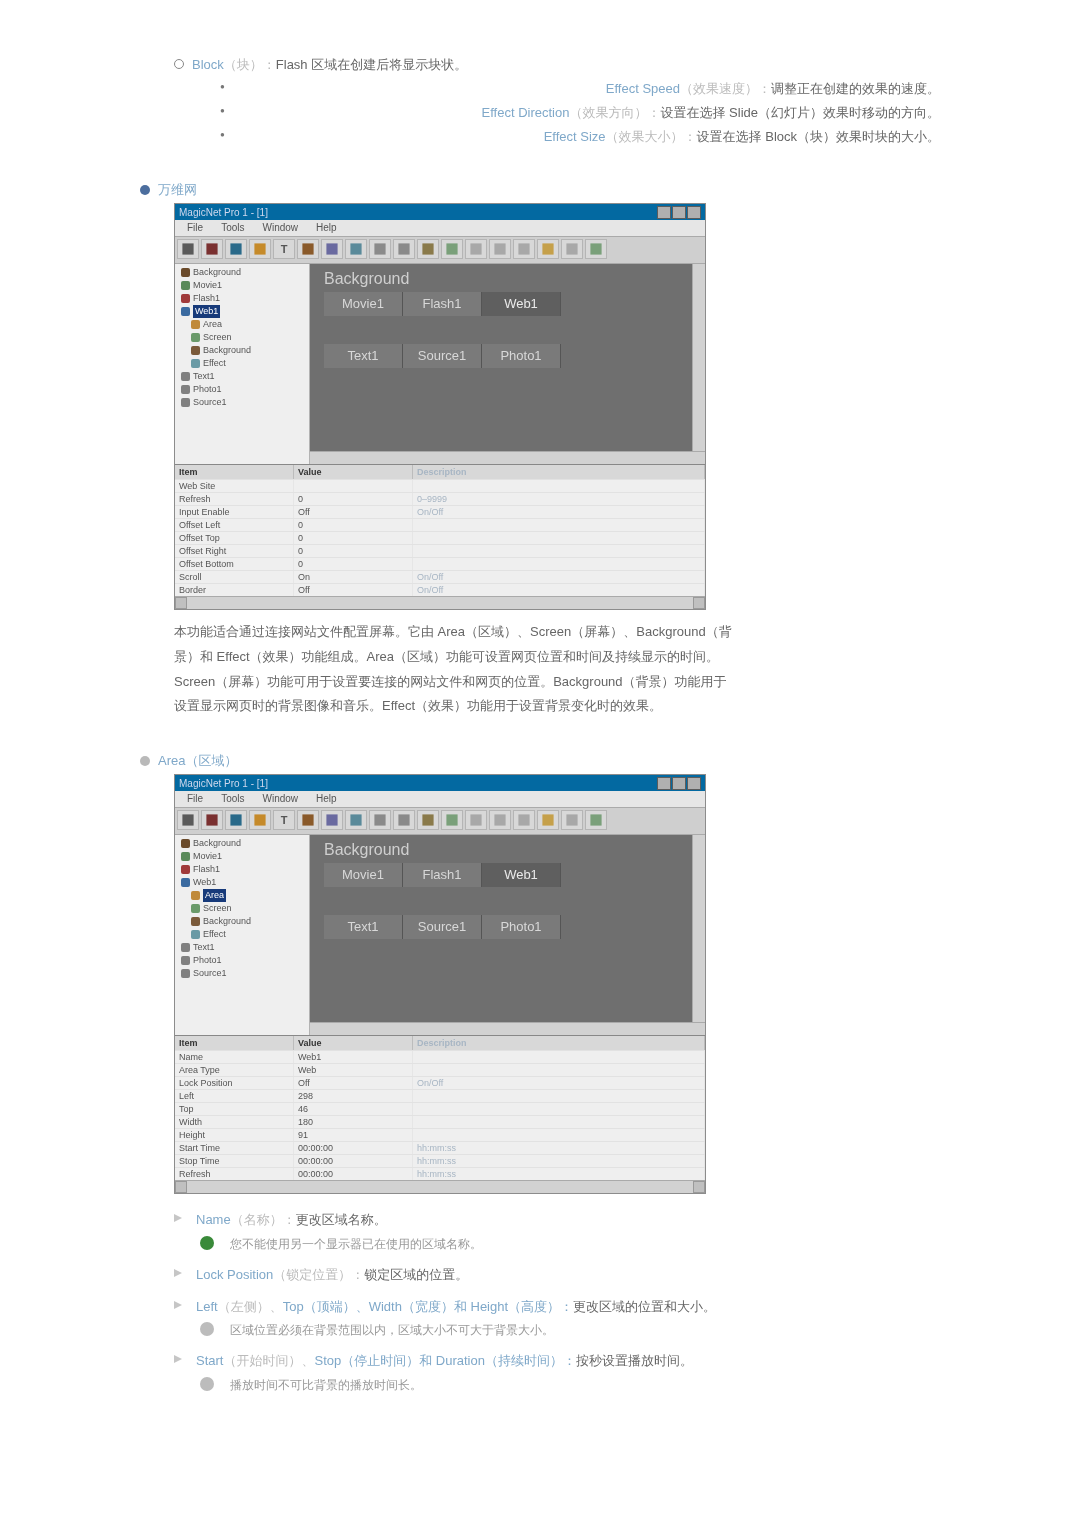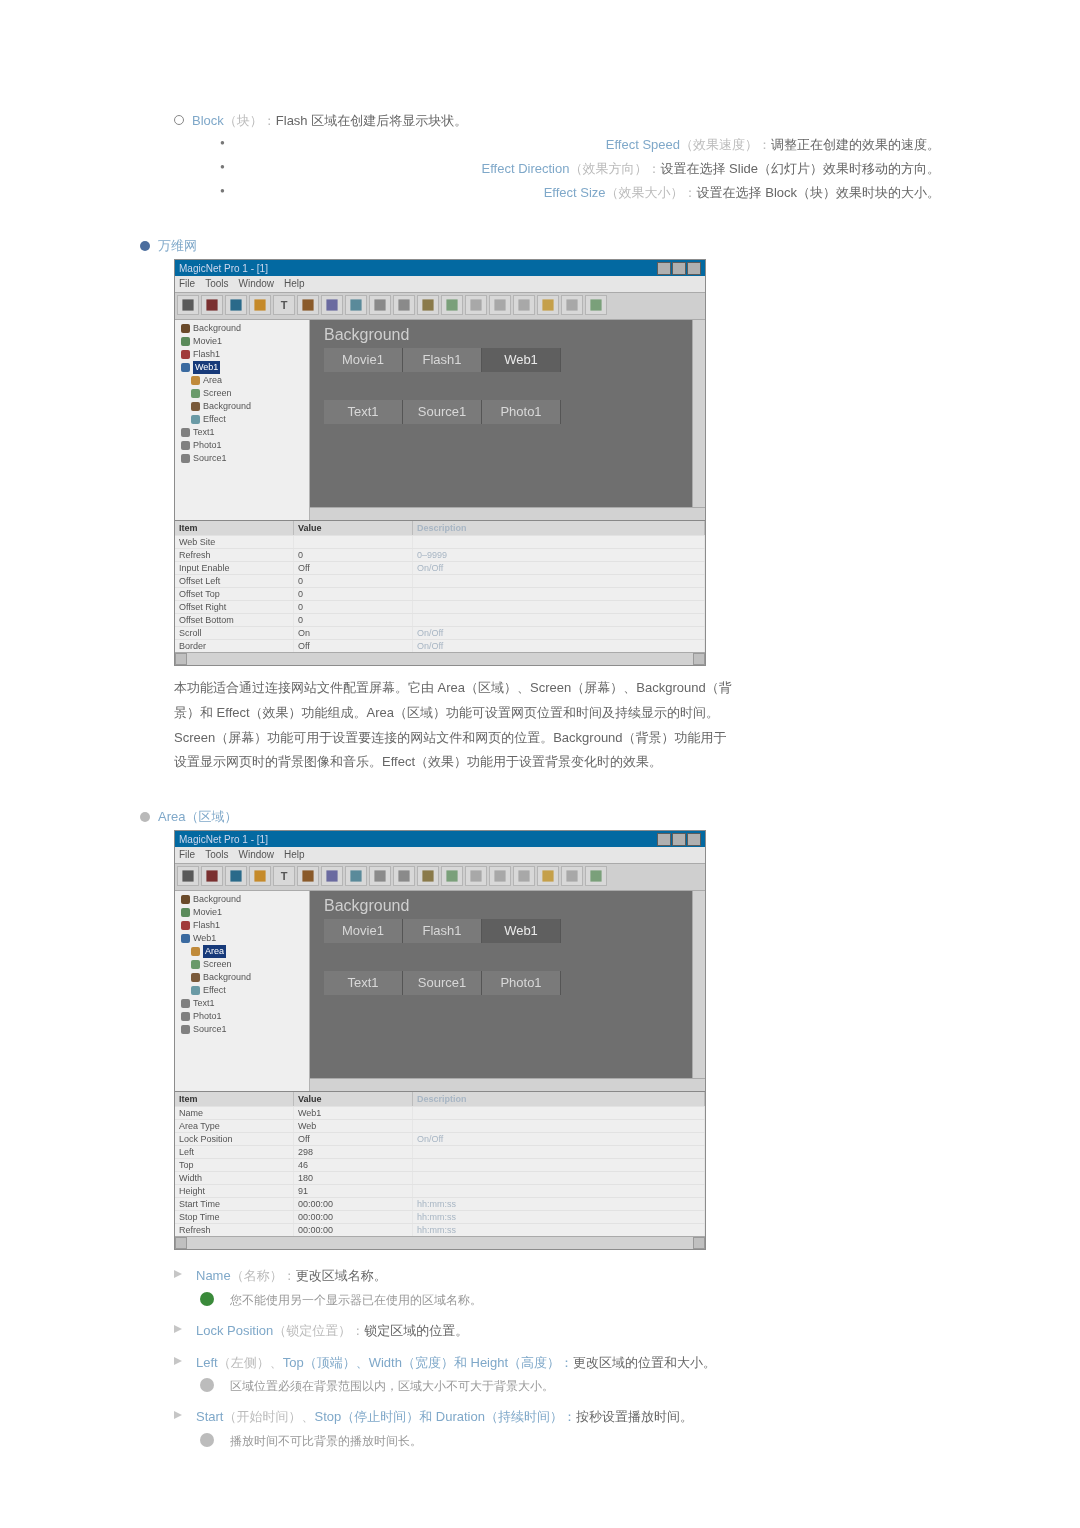--- a/index.html
+++ b/index.html
@@ -7,21 +7,21 @@
   padding: 0;
   background: #fff;
   font-family: Arial, "Microsoft YaHei", sans-serif;
   font-size: 13px;
   color: #555;
 }
 .page {
   width: 1080px;
   min-height: 1528px;
   margin: 0 auto;
-  padding: 108px 140px 40px 140px;
+  padding: 52px 140px 40px 140px;
   box-sizing: border-box;
 }
 
 ul.lvl1 { list-style: none; padding: 0; margin: 0 0 0 80px; text-align: right; }
 ul.lvl1 > li { position: relative; padding-left: 18px; margin: 2px 0; line-height: 1.7; color: #666; }
 ul.lvl1 > li::before {
   content: "●"; position: absolute; left: 0; top: 2px; font-size: 8px; color: #777;
 }
 ul.lvl2 { list-style: none; padding: 0; margin: 0 0 0 34px; }
 ul.lvl2 > li { position: relative; padding-left: 18px; margin: 2px 0; line-height: 1.7; color: #666; }
@@ -40,21 +40,21 @@
   width: 530px; margin: 4px 0 8px 34px; border: 1px solid #8c8c8c; background: #e8e8e8;
   font-size: 10px; color: #ddd;
 }
 .titlebar {
   display: flex; align-items: center; justify-content: space-between;
   background: #0369a1; color: #cfd8ee; height: 16px; padding: 0 4px; font-size: 10px;
 }
 .winbtns { display: flex; gap: 1px; }
 .winbtns span { width: 12px; height: 11px; background: #b0b0b0; border: 1px solid #5c5c5c; }
 .menubar { background: #e6e6e6; color: #555; height: 16px; padding: 0 4px; display: flex; gap: 10px; font-size: 10px; }
-.menubar span { line-height: 16px; }
+.menubar span { line-height: 16px; margin-left: 8px; }
 .toolbar { background: #cfcfcf; height: 22px; display: flex; gap: 2px; padding: 2px; border-top: 1px solid #aaa; border-bottom: 1px solid #aaa; }
 .toolbar .tbtn { width: 20px; height: 18px; background: #d8d8d8; border: 1px solid #b5b5b5; display: flex; align-items: center; justify-content: center; font-size: 11px; }
 .tbtn svg { width: 14px; height: 14px; }
 .workarea { display: flex; height: 200px; }
 .treepane { width: 130px; background: #efefef; border-right: 1px solid #b3b3b3; padding: 2px 2px; font-size: 9px; color: #555; overflow: hidden; }
 .tnode { display: flex; align-items: center; gap: 3px; padding: 0 0 0 4px; line-height: 13px; white-space: nowrap; }
 .tnode.d1 { padding-left: 14px; }
 .ticon { width: 9px; height: 9px; border-radius: 2px; flex: 0 0 9px; }
 .sel { background: #173a7a; color: #fff; padding: 0 2px; }
 .canvas { flex: 1; background: #6f6f6f; position: relative; overflow: hidden; }

